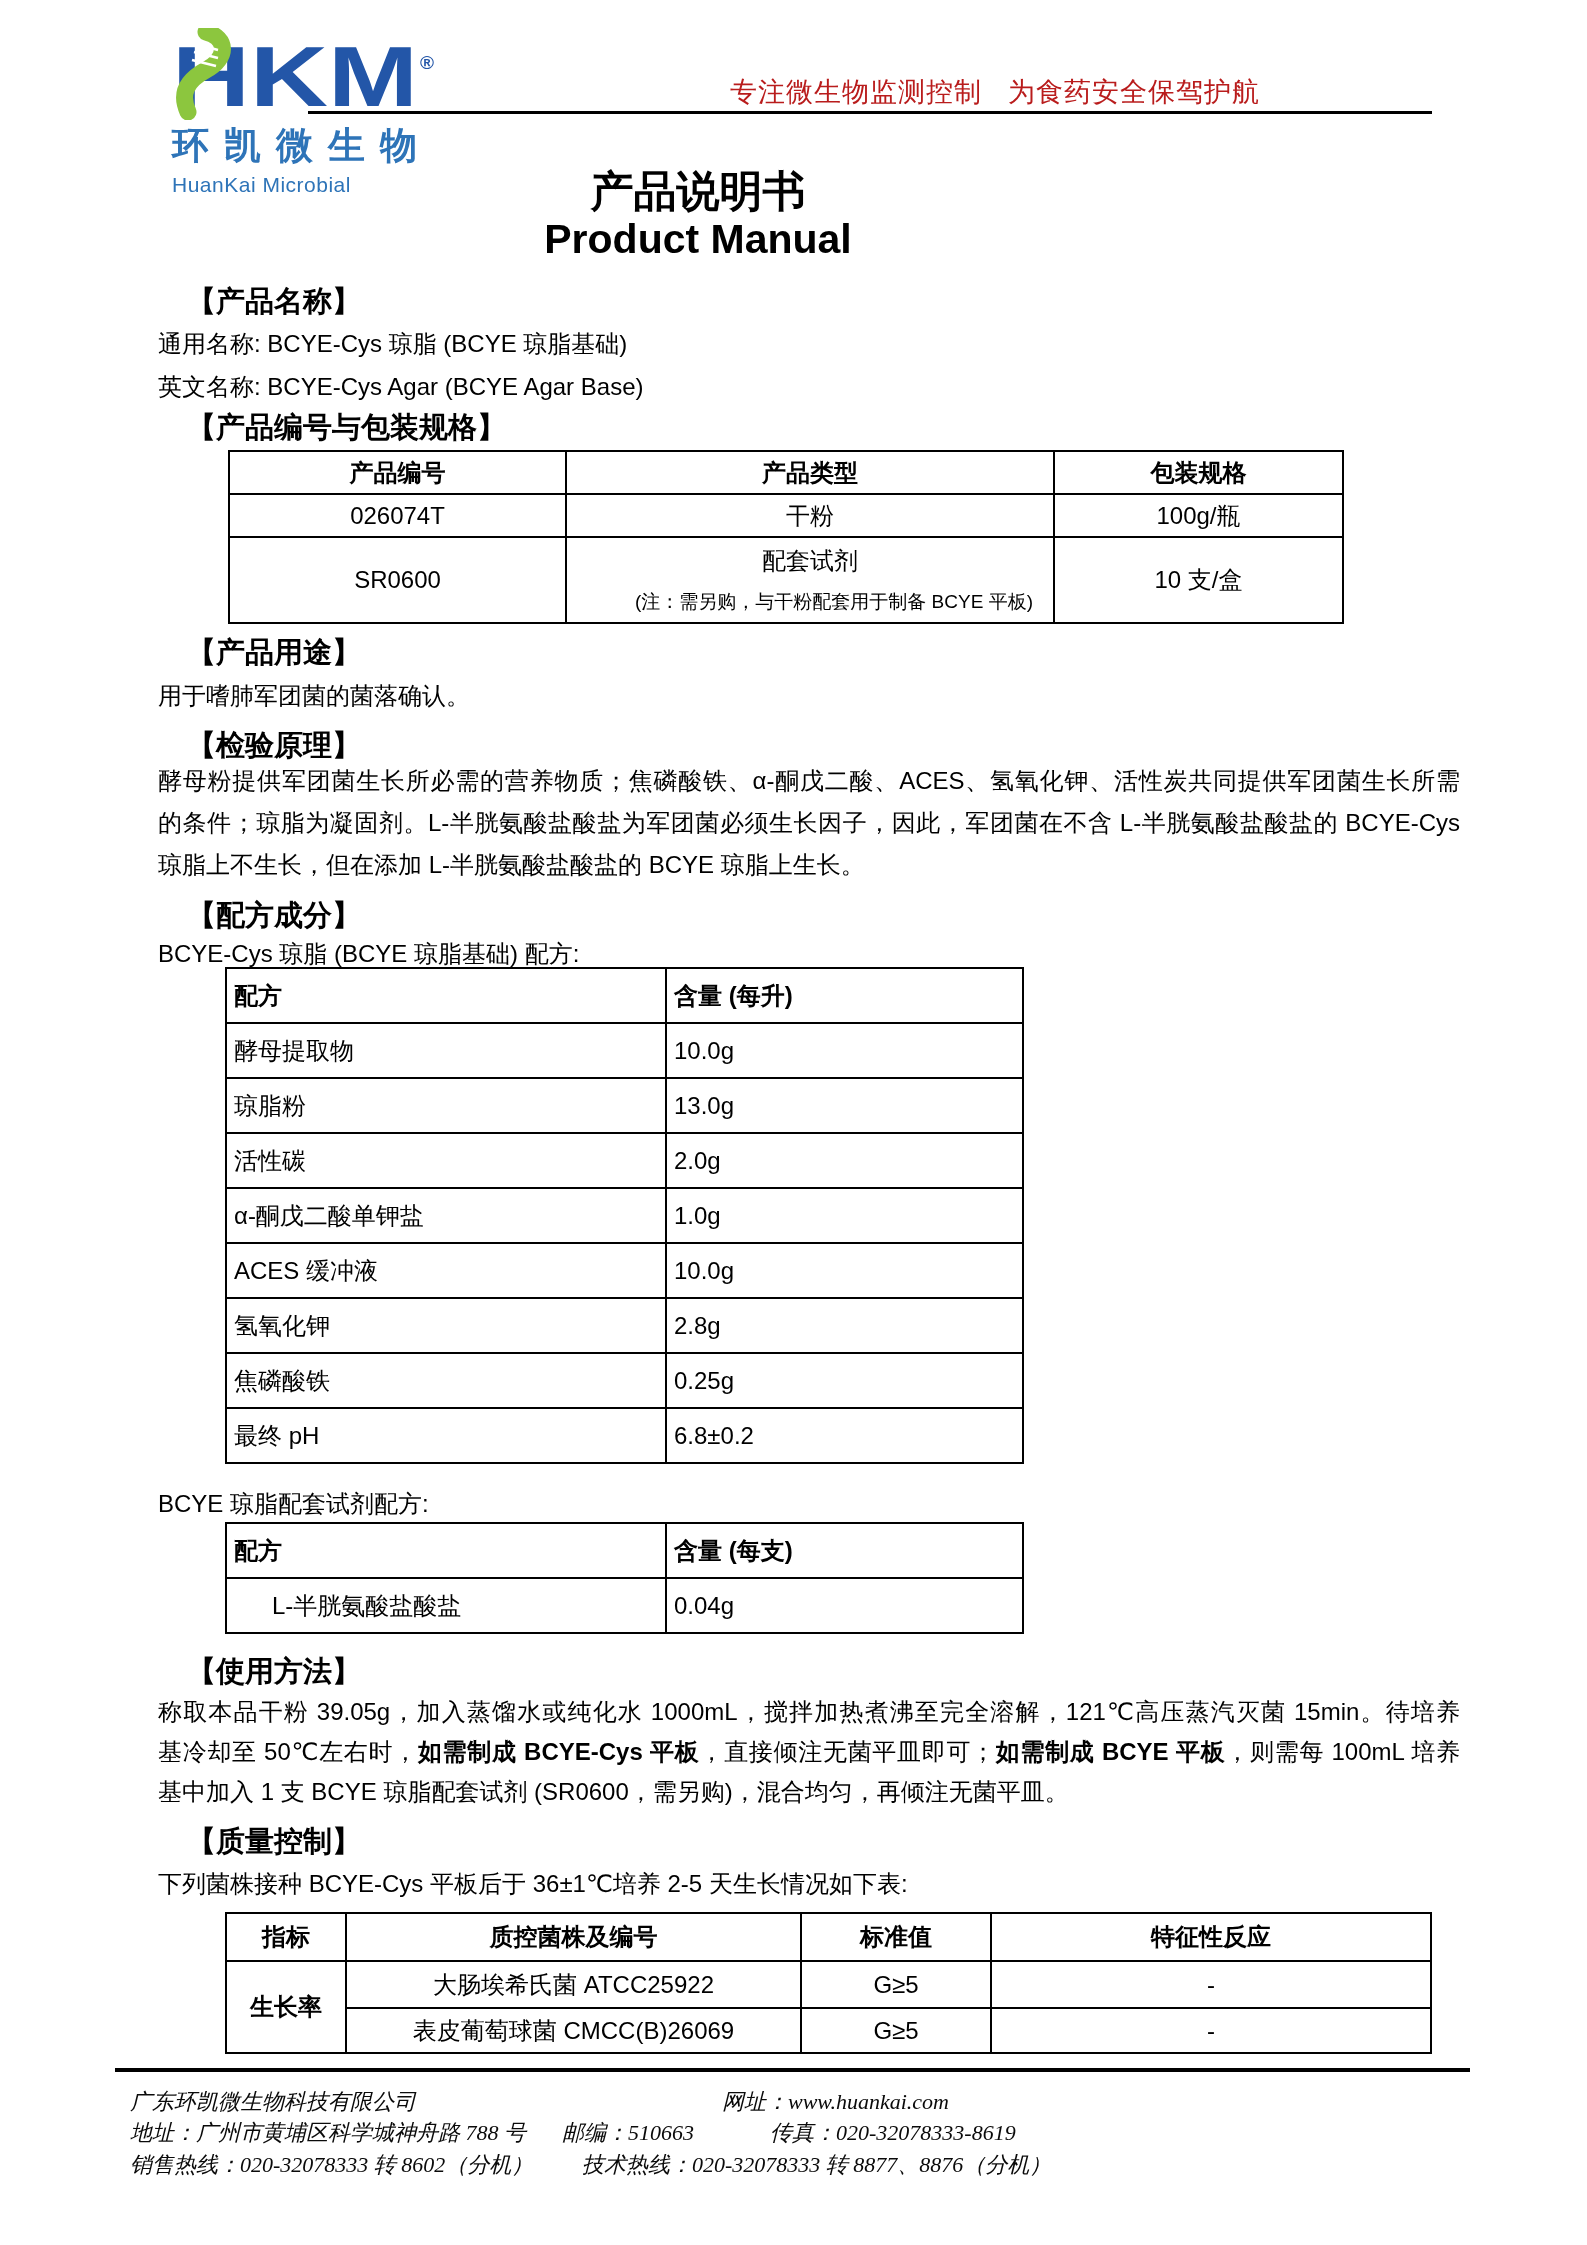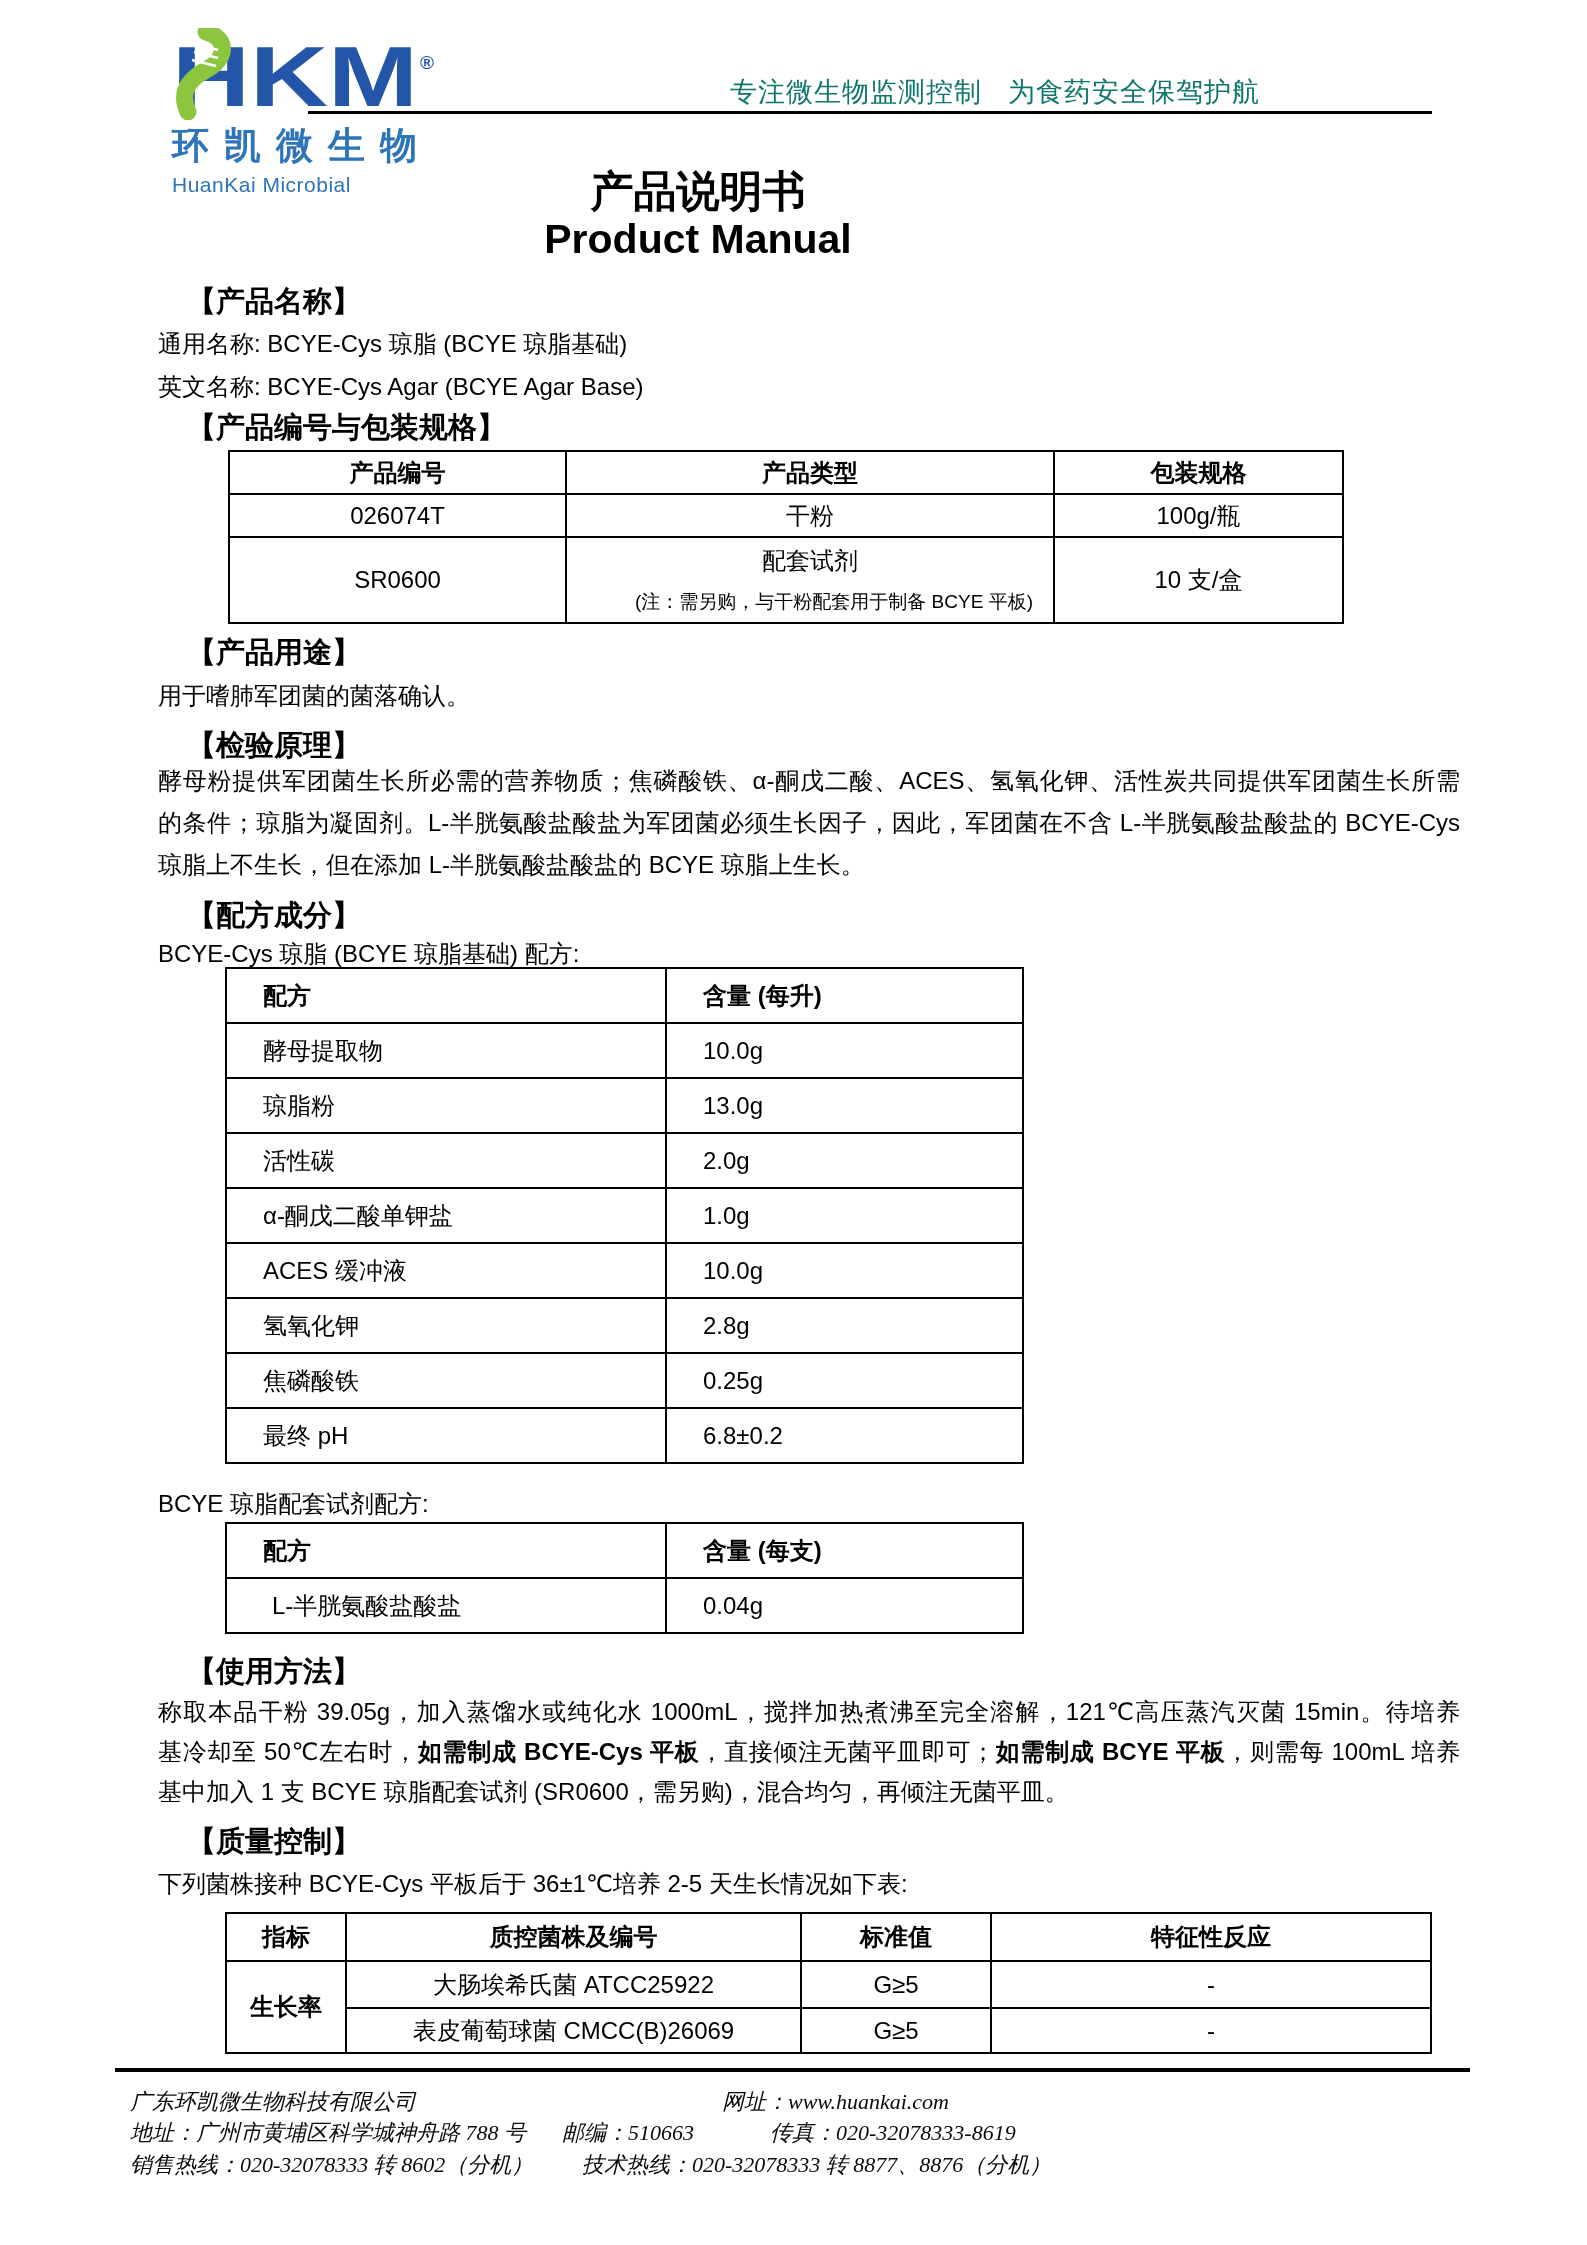--- a/index.html
+++ b/index.html
@@ -5,21 +5,21 @@
   html,body{margin:0;padding:0;background:#e8e8e8;}
   .page{position:relative;width:1587px;height:2245px;background:#ffffff;margin:0 auto;
         font-family:"Liberation Sans","DejaVu Sans",sans-serif;color:#000;overflow:hidden;}
 
   
   .logo{position:absolute;left:172px;top:28px;width:280px;}
   .logo-svg{display:block;}
   .logo-reg{position:absolute;left:248px;top:24px;font-size:19px;color:#2356a8;font-weight:bold;}
   .logo-cn{font-size:37px;font-weight:bold;color:#2e74b8;letter-spacing:15px;white-space:nowrap;margin-top:1px;}
   .logo-en{font-size:21px;color:#2e74b8;letter-spacing:0.5px;margin-top:2px;white-space:nowrap;}
-  .tagline{position:absolute;left:730px;top:74px;font-size:27px;letter-spacing:1px;white-space:nowrap;color:#0f766e;}
+  .tagline{position:absolute;left:730px;top:74px;font-size:27px;letter-spacing:1px;white-space:nowrap;color:#b91c1c;}
   .tagline .gap{display:inline-block;width:26px;}
   .header-rule{position:absolute;left:308px;top:111px;width:1124px;height:3px;background:#000;}
 
   
   .title-cn{position:absolute;left:158px;top:163px;width:1080px;text-align:center;font-size:43px;font-weight:bold;}
   .title-en{position:absolute;left:158px;top:216px;width:1080px;text-align:center;font-size:41px;font-weight:bold;}
 
   
   .sec{position:absolute;left:155px;font-size:29px;font-weight:bold;white-space:nowrap;margin-left:32px;}
   .bline{position:absolute;left:158px;font-size:24px;white-space:nowrap;}
@@ -28,21 +28,21 @@
   .justify .para-line:not(:last-child){text-align-last:justify;}
   .lh42 .para-line{line-height:42px;}
   .lh40 .para-line{line-height:40px;}
   .b{font-weight:bold;}
 
   
   .tbl{position:absolute;border-collapse:collapse;table-layout:fixed;}
   .tbl th,.tbl td{border:2px solid #000;font-size:24px;vertical-align:middle;padding:0;overflow:hidden;}
   .tbl th{font-weight:bold;}
   .tbl-center th,.tbl-center td{text-align:center;}
-  .tbl-left th,.tbl-left td{text-align:left;padding-left:36px;}
+  .tbl-left th,.tbl-left td{text-align:left;padding-left:7px;}
   .tbl .note{font-size:19px;margin-top:12px;padding-left:48px;}
   .tbl td.pad{padding-left:45px;}
   .tbl-spec{left:228px;top:450px;width:1114px;}
   .tbl-spec tr:nth-child(1){height:43px;}
   .tbl-spec tr:nth-child(2){height:43px;}
   .tbl-spec tr:nth-child(3){height:86px;}
   .tbl-formula{left:225px;top:967px;width:797px;}
   .tbl-formula tr{height:55px;}
   .tbl-reagent{left:225px;top:1522px;width:797px;}
   .tbl-reagent tr{height:55px;}

